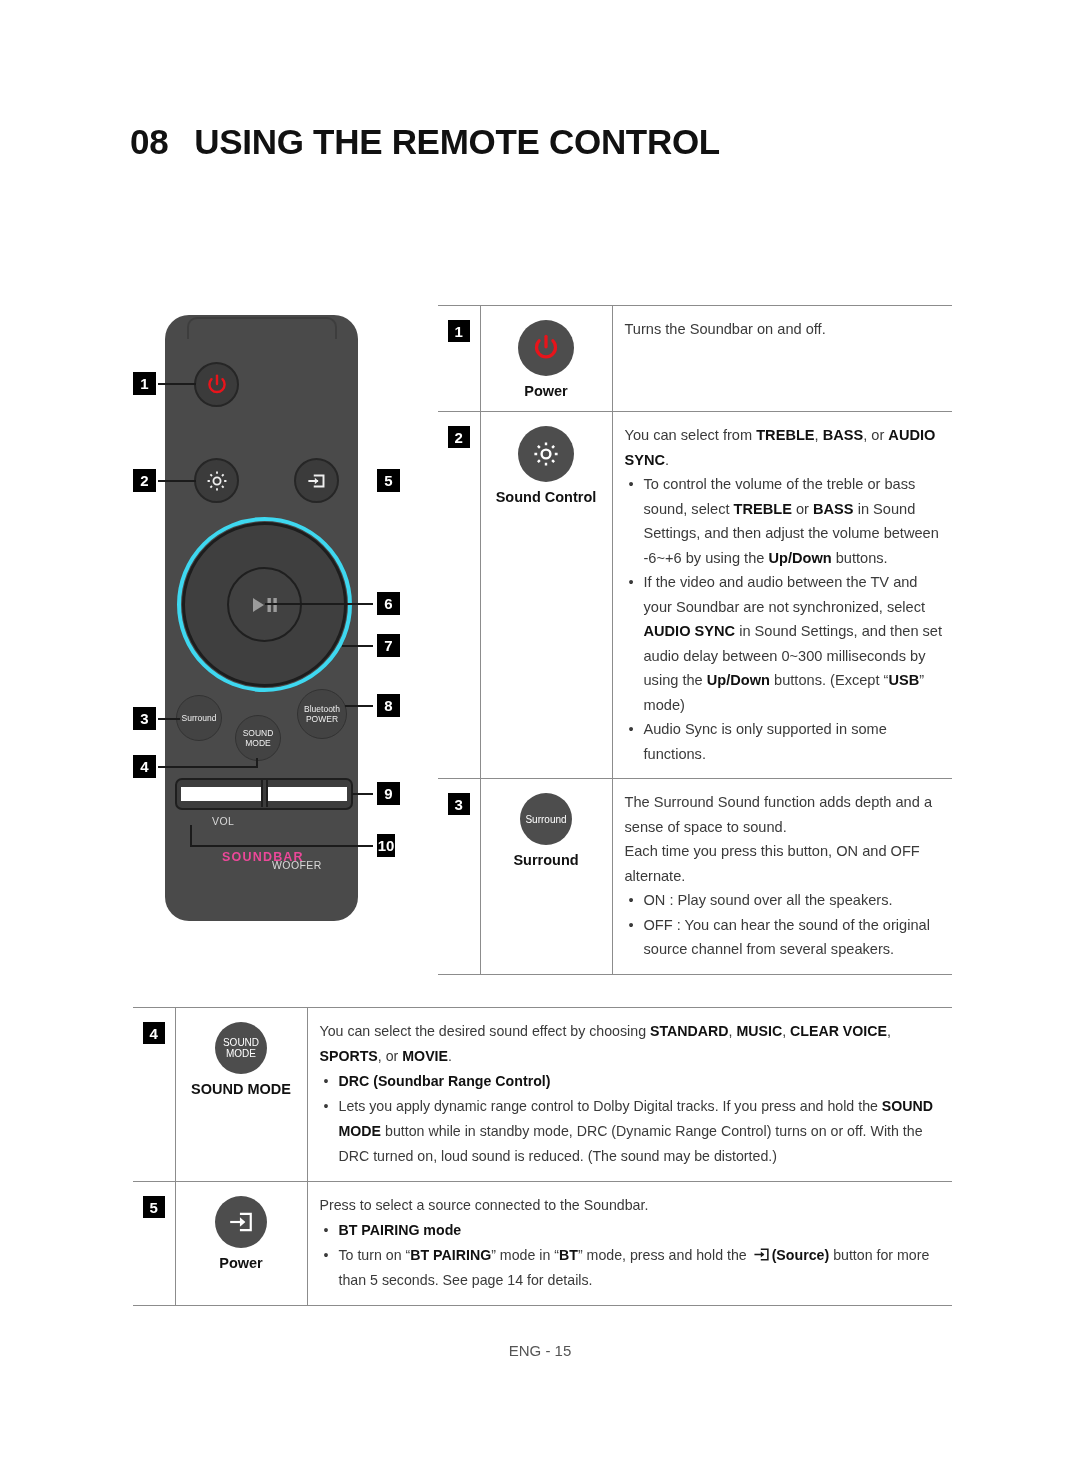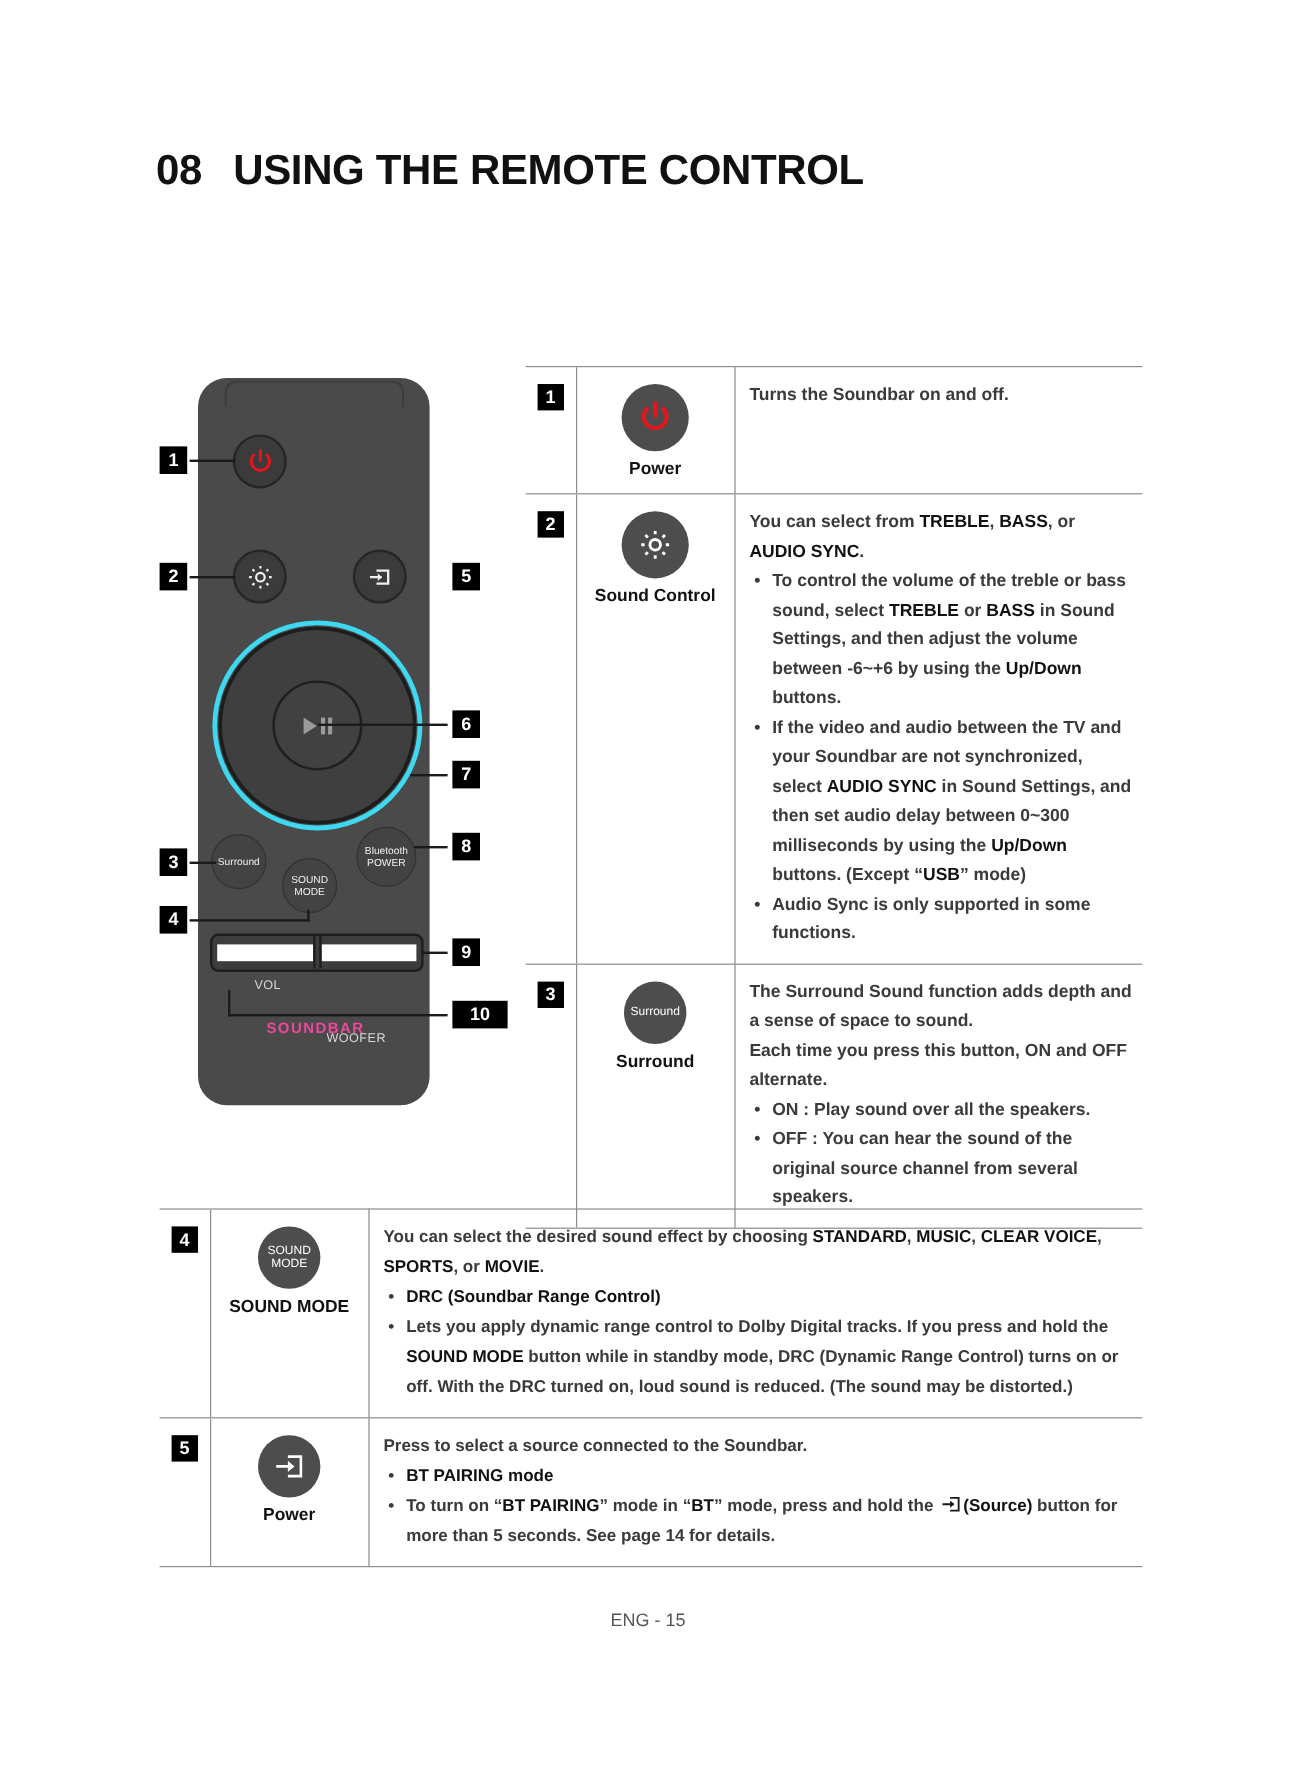--- a/index.html
+++ b/index.html
@@ -96,21 +96,21 @@
     position: absolute; left: 92px; top: 550px;
     color: #ec4899; font-size: 12.5px; font-weight: bold; letter-spacing: 1.2px;
   }
 
   
   .callout {
     position: absolute; width: 23px; height: 23px; background: #000;
     color: #fff; font-size: 15px; font-weight: bold;
     display: flex; align-items: center; justify-content: center;
   }
-  .callout.wide { width: 46px; }
+  .callout.wide { width: 18px; }
   .leader { position: absolute; background: #1b1b1b; }
 
   
   .tbl {
     position: absolute; border-collapse: collapse; table-layout: fixed;
   }
   .tbl td {
     border-top: 1.3px solid #8c8c8c;
     border-bottom: 1.3px solid #8c8c8c;
     vertical-align: top;
@@ -132,21 +132,21 @@
 
   .icon-btn {
     display: inline-flex; align-items: center; justify-content: center;
     border-radius: 50%; background: #4d4d4d; color: #fff;
     margin-bottom: 7px;
   }
   .icon-lg { width: 56px; height: 56px; }
   .icon-md { width: 52px; height: 52px; font-size: 10px; text-align: center; line-height: 11px; }
   .icon-cap { font-size: 14.5px; font-weight: bold; color: #111; display: block; }
 
-  .desc { font-size: 14.6px; line-height: 24.5px; color: #3a3a3a; font-weight: bold; }
+  .desc { font-size: 14.6px; line-height: 24.5px; color: #3a3a3a; }
   .desc b { color: #111; }
   ul.bul { list-style: none; margin: 0; padding: 0; }
   ul.bul > li { position: relative; padding-left: 19px; }
   ul.bul > li:before {
     content: "\2022"; position: absolute; left: 4px; top: 0; color: #3a3a3a;
   }
 
   
   .tbl2 .desc { font-size: 14.2px; line-height: 25px; }
 

